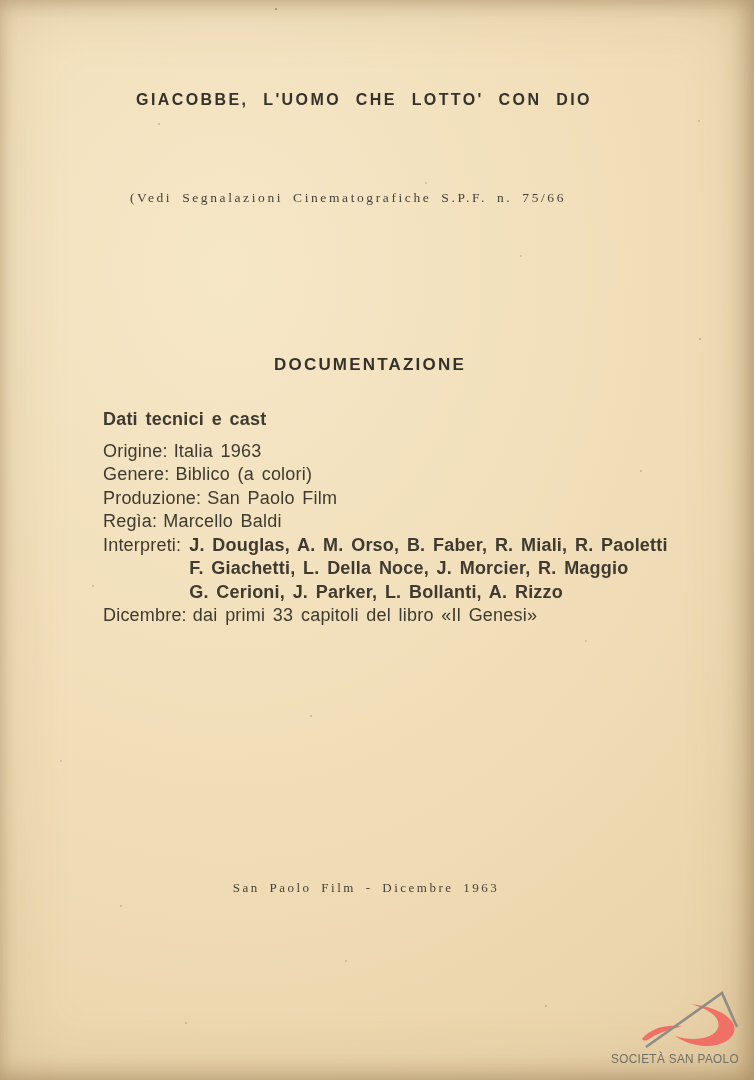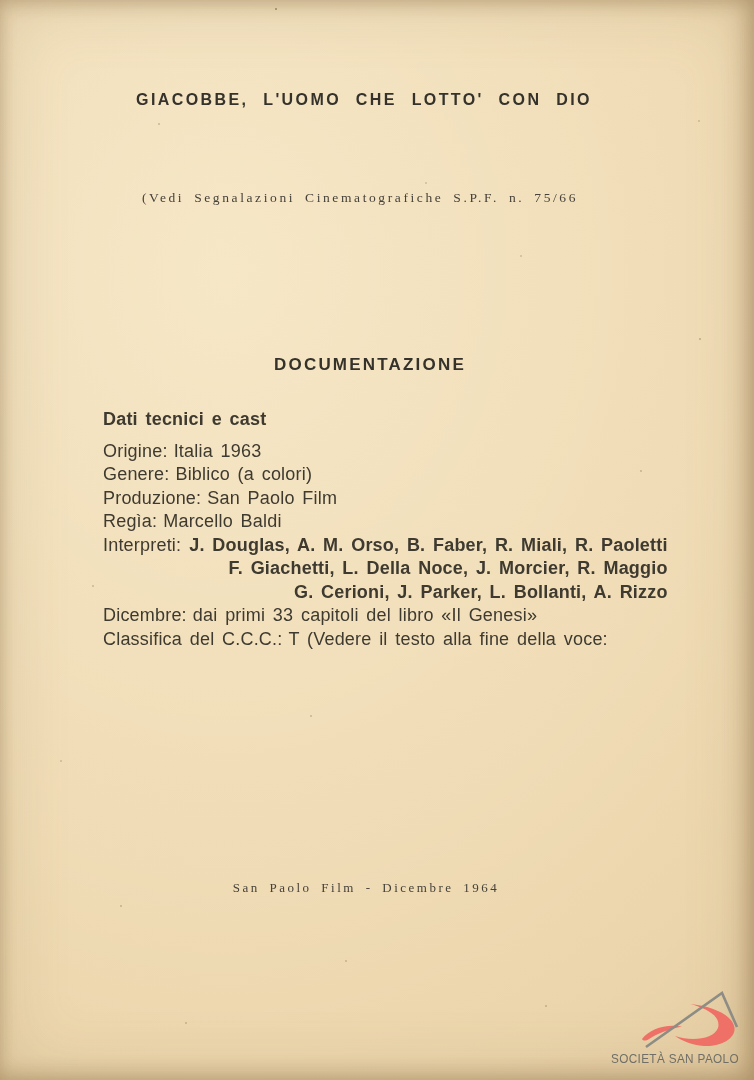--- a/index.html
+++ b/index.html
@@ -40,21 +40,21 @@
       60px 760px 0 0 rgba(95,75,45,.25);
   }
   .film-title{
     position:absolute;top:91px;left:0;width:728px;
     text-align:center;
     font-size:16px;font-weight:bold;
     letter-spacing:2.4px;word-spacing:8px;
     color:#35322b;
   }
   .ref-note{
-    position:absolute;top:190px;left:12px;width:696px;
+    position:absolute;top:190px;left:0;width:696px;
     text-align:center;
     font-family:"Liberation Serif", serif;
     font-size:13.5px;letter-spacing:2.6px;word-spacing:4px;
     color:#46423a;
   }
   .doc-heading{
     position:absolute;top:355px;left:0;width:740px;
     text-align:center;
     font-size:17px;font-weight:bold;letter-spacing:2.2px;
     color:#35322b;
@@ -63,21 +63,21 @@
     position:absolute;left:103px;top:408px;width:610px;
     font-size:18px;line-height:23.5px;
     letter-spacing:.2px;word-spacing:2.5px;
     color:#3e3a30;
   }
   .tech-heading{font-weight:bold;margin-bottom:8px;}
   .row{white-space:nowrap;}
   .row .label{margin-right:6px;}
   .interpreti-row{display:flex;}
   .interpreti-row .label{flex:0 0 auto;margin-right:8px;}
-  .names{font-weight:bold;text-align:right;}
+  .names{font-weight:bold;}
   .classifica-cont{margin-left:220px;}
   .footer-imprint{
     position:absolute;top:880px;left:0;width:732px;
     text-align:center;
     font-family:"Liberation Serif", serif;
     font-size:13px;letter-spacing:2.5px;word-spacing:4px;
     color:#46423a;
   }
   .logo{position:absolute;left:604px;top:985px;width:150px;height:90px;}
   .logo svg{display:block;width:150px;height:90px;}
@@ -120,26 +120,23 @@
       <div class="names">
         <div>J. Douglas, A. M. Orso, B. Faber, R. Miali, R. Paoletti</div>
         <div>F. Giachetti, L. Della Noce, J. Morcier, R. Maggio</div>
         <div>G. Cerioni, J. Parker, L. Bollanti, A. Rizzo</div>
       </div>
     </div>
 
     <div class="row">
       <span class="label">Dicembre:</span><span>dai primi 33 capitoli del libro «Il Genesi»</span>
     </div>
-    <div class="row">
-      <span class="label">Classifica del C.C.C.:</span><span>T (Vedere il testo alla fine della voce:</span>
-    </div>
   </div>
 
-  <div class="footer-imprint">San Paolo Film - Dicembre 1964</div>
+  <div class="footer-imprint">San Paolo Film - Dicembre 1963</div>
 
   <div class="logo">
     <svg viewBox="0 0 150 90" xmlns="http://www.w3.org/2000/svg">
       <path d="M 38,54 C 46,43.5 62,38.5 78,41.5 C 66,44 52,49 45,54 C 42,56 39,56 38,54 Z" fill="#ee7066"></path>
       <path d="M 86,19 C 108,21 129,30 130.5,43 C 131.5,54 116,62 100,61 C 88,60 78,56 71,51 C 88,57 110,54 114,43 C 117.5,31 102,23 86,19 Z" fill="#ee7066"></path>
       <polyline points="42,62 118,8 133,42" fill="none" stroke-width="2.6" stroke-linejoin="miter" stroke="#8d8d85"></polyline>
       <text x="7" y="78" textLength="128" lengthAdjust="spacingAndGlyphs" fill="#6f6f68">SOCIETÀ SAN PAOLO</text>
     </svg>
   </div>
 

